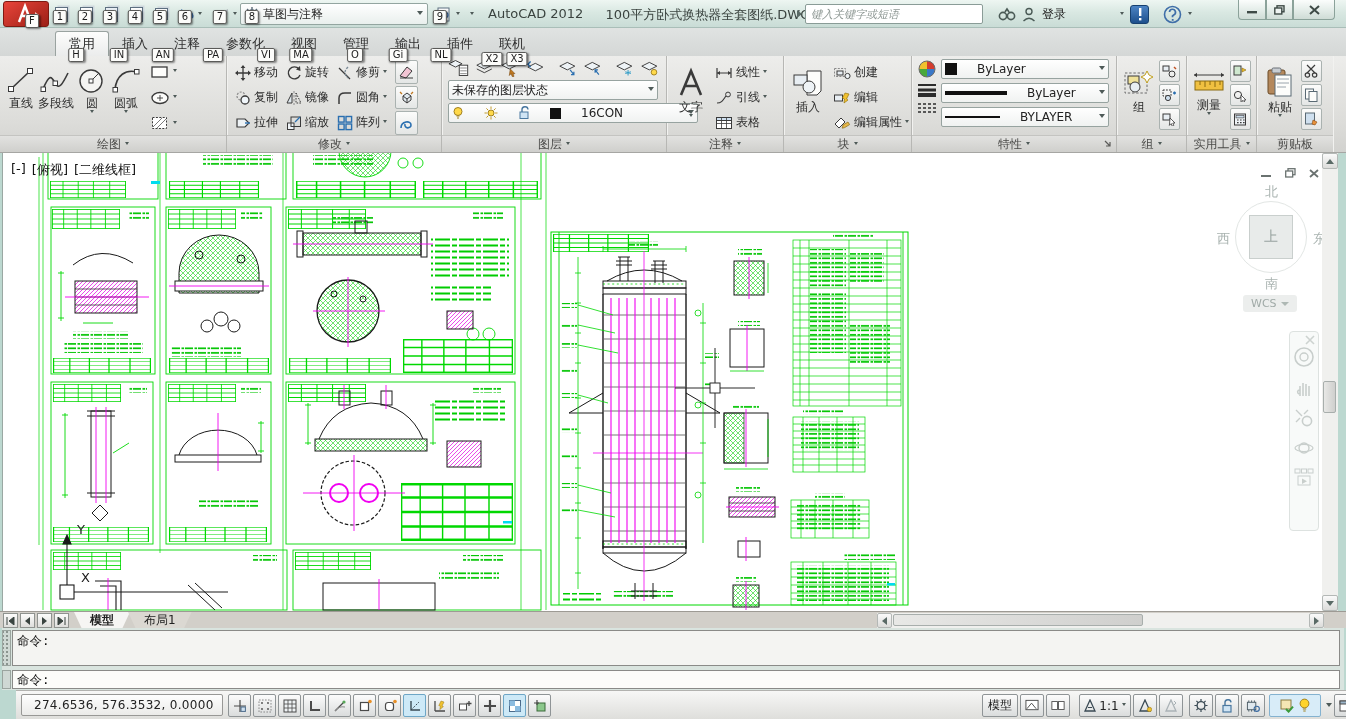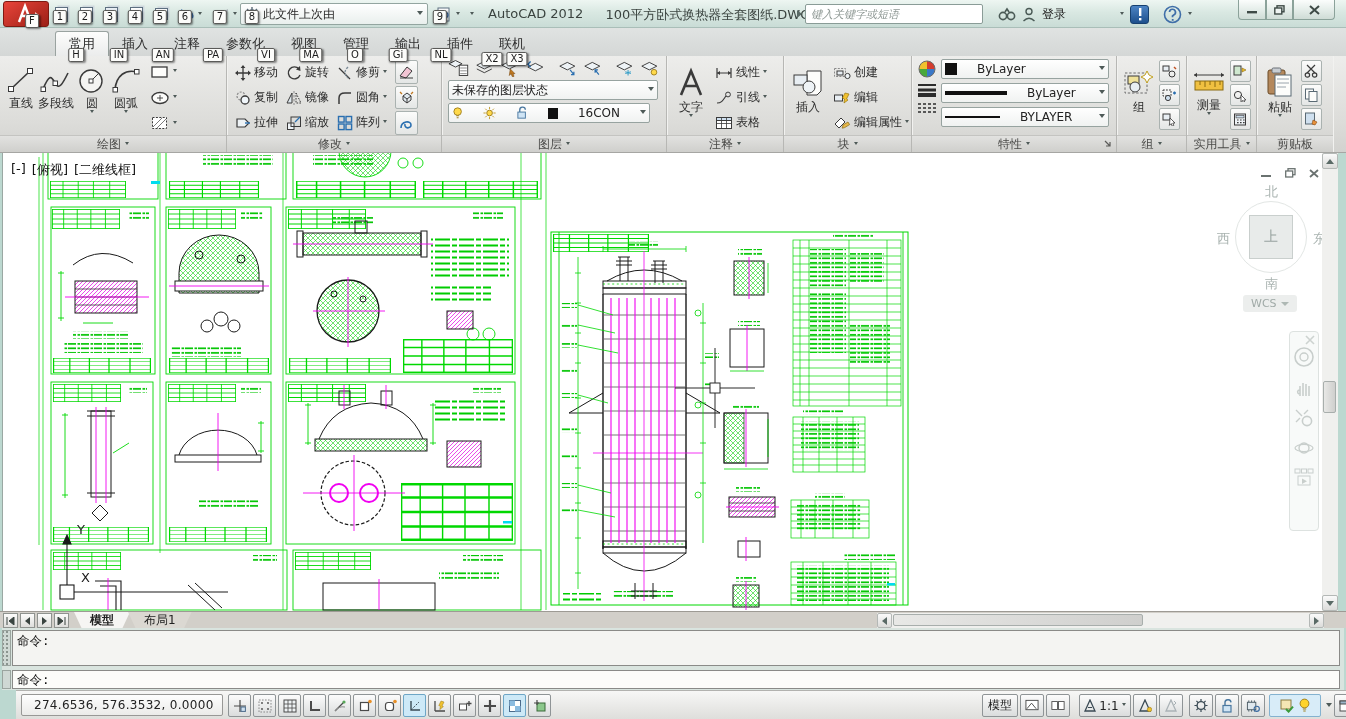--- a/index.html
+++ b/index.html
@@ -163,21 +163,21 @@
         <path d="M14 2 l-1 6 l-6-2 z" fill="#a8aeb4"></path>
       </svg>
   </div>
   <span class="dda sm" style="position:absolute;left:233px;top:12px;"></span>
 
   <div id="wscombo">
     <svg width="14" height="14" viewBox="0 0 14 14">
       <circle cx="7" cy="7" r="4" fill="none" stroke="#5a6a76" stroke-width="1.6"></circle>
       <path d="M7 0v3M7 11v3M0 7h3M11 7h3M2 2l2 2M10 10l2 2M12 2l-2 2M4 10l-2 2" stroke="#5a6a76" stroke-width="1.4"></path>
     </svg>
-    <span>此文件上次由</span>
+    <span>草图与注释</span>
     <span class="dda" style="margin-left:auto;"></span>
   </div>
   <div class="qatico" style="left:432px;">
     <svg width="16" height="15" viewBox="0 0 16 15">
         <rect x="2" y="1" width="11" height="13" fill="#fdfdfd" stroke="#5d6f80"></rect>
         <path d="M5 8 A3.5 3 0 1 1 8 11" stroke="#3f6ea8" fill="none" stroke-width="1.4"></path>
       </svg>
   </div>
   <span class="dda sm" style="position:absolute;left:456px;top:12px;"></span>
   <span class="dda sm" style="position:absolute;left:470px;top:12px;"></span>
@@ -272,21 +272,21 @@
     </div>
   <div class="rtab">
       <span>联机</span>
     </div>
 </div>
 <span class="ktip" style="left:76px;top:48px;">H</span>
 <span class="ktip" style="left:119px;top:48px;">IN</span>
 <span class="ktip" style="left:163px;top:48px;">AN</span>
 <span class="ktip" style="left:213px;top:48px;">PA</span>
 <span class="ktip" style="left:266px;top:48px;">VI</span>
-<span class="ktip" style="left:311px;top:48px;">MA</span>
+<span class="ktip" style="left:301px;top:48px;">MA</span>
 <span class="ktip" style="left:355px;top:48px;">O</span>
 <span class="ktip" style="left:398px;top:48px;">Gi</span>
 <span class="ktip" style="left:441px;top:48px;">NL</span>
 <span class="ktip" style="left:492px;top:52px;">X2</span>
 <span class="ktip" style="left:517px;top:52px;">X3</span>
 
 <div id="ribbon">
 
   <div class="panel" style="left:0;width:227px;">
     <div class="pbody" style="padding-left:6px;gap:2px;">
@@ -490,21 +490,21 @@
           </svg>
         <svg width="22" height="18" viewBox="0 0 22 18">
             <path d="M11 3 L19 7 L11 11 L3 7 Z" fill="#eef3f6" stroke="#3a3a3a"></path>
             <circle cx="16" cy="13.5" r="3" fill="#ffd94a" stroke="#a08020"></circle>
           </svg>
       </div>
       <div class="combo" style="width:210px;">
         <span>未保存的图层状态</span>
         <span class="dda" style="margin-left:auto;"></span>
       </div>
-      <div class="combo" style="width:202px;">
+      <div class="combo" style="width:250px;">
         <svg width="12" height="14" viewBox="0 0 12 14">
             <circle cx="6" cy="5.5" r="4" fill="#ffd94a" stroke="#a08020"></circle>
             <path d="M4.5 10 h3 M5 12 h2" stroke="#a08020" stroke-width="1.1"></path>
           </svg>
         <svg width="14" height="14" viewBox="0 0 14 14">
             <circle cx="7" cy="7" r="3" fill="#ffd94a" stroke="#a08020"></circle>
             <path d="M7 0.5v2.4M7 11.1v2.4M0.5 7h2.4M11.1 7h2.4M2.4 2.4l1.7 1.7M9.9 9.9l1.7 1.7M11.6 2.4 9.9 4.1M4.1 9.9l-1.7 1.7" stroke="#c09a28" stroke-width="1"></path>
           </svg>
         <svg width="12" height="14" viewBox="0 0 12 14">
             <rect x="2" y="6" width="8" height="6.5" fill="#cfe4f4" stroke="#4a78a0"></rect>

